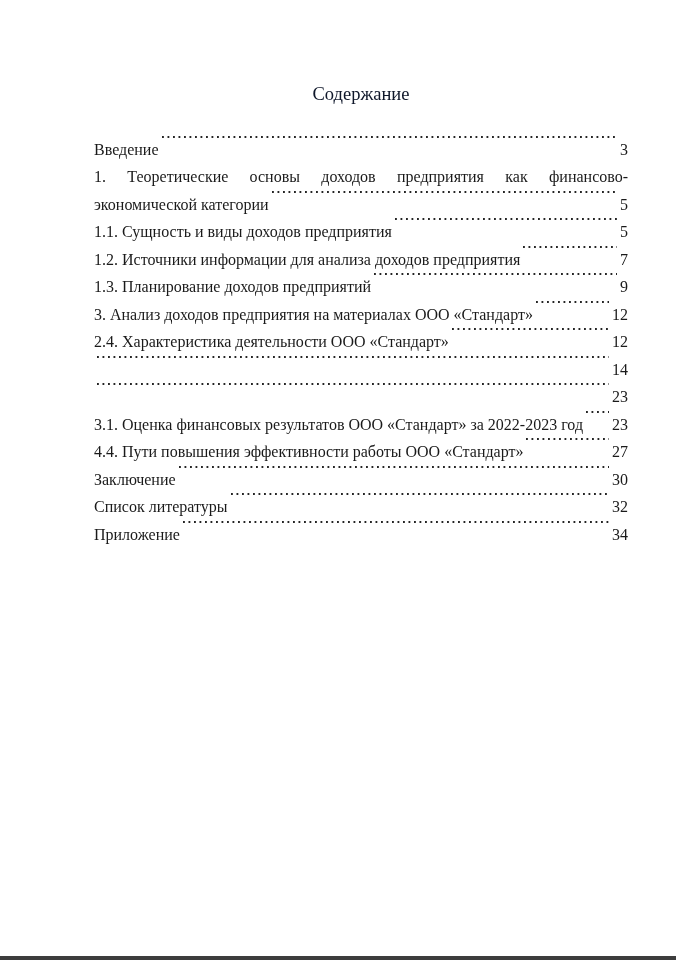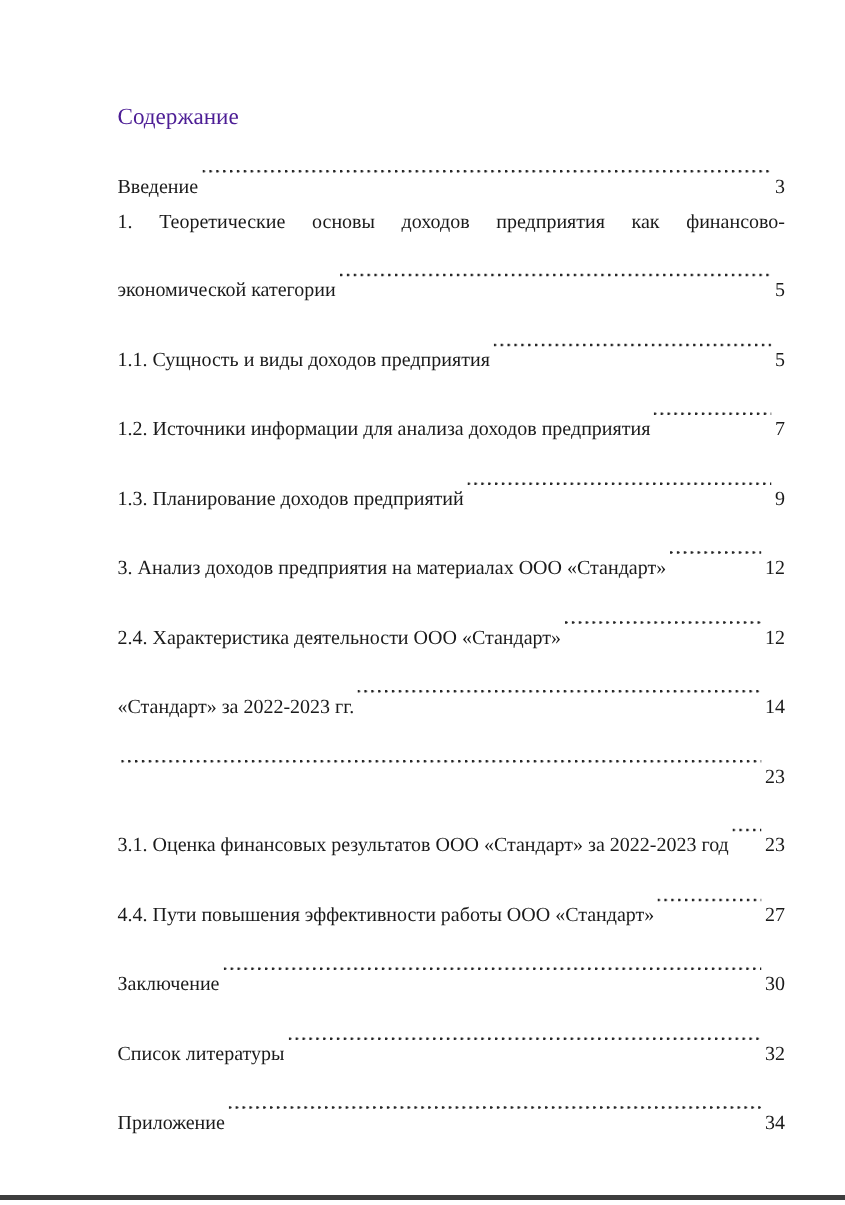--- a/index.html
+++ b/index.html
@@ -15,39 +15,39 @@
     overflow: hidden;
     font-family: "Liberation Serif", "DejaVu Serif", serif;
     color: #1a1a1a;
   }
   .content {
     padding: 80px 48px 0 94px; 
   }
   .doc-title {
     font-size: 18.5px;
     line-height: 28px;
-    color: #4c1d95;
+    text-align: center;
+    color: #0f172a;
   }
   .toc-list {
     margin-top: 27.5px;
     font-size: 16px;
     line-height: 27.5px;
   }
   .toc-entry {
     cursor: default;
   }
   .toc-line1 {
     text-align: justify;
     text-align-last: justify;
     white-space: normal;
   }
   .toc-row {
     display: flex;
     align-items: flex-end;
-    margin-top: 28px;
   }
   .toc-label {
     white-space: nowrap;
     flex: 0 0 auto;
   }
   .dots {
     flex: 1 1 auto;
     min-width: 12px;
     height: 2px;
     margin: 0 3px 0 3px;
@@ -122,21 +122,20 @@
         </div>
         <div class="toc-entry">
           <div class="toc-row">
             <span class="toc-label">2.4. Характеристика деятельности ООО «Стандарт»</span>
             <span class="dots"></span>
             <span class="toc-page">12</span>
           </div>
         </div>
         <div class="toc-entry">
           <div class="toc-row">
-            <span class="toc-label">«Стандарт» за 2022-2023 гг.</span>
             <span class="dots"></span>
             <span class="toc-page">14</span>
           </div>
         </div>
         <div class="toc-entry">
           <div class="toc-row">
             <span class="dots"></span>
             <span class="toc-page">23</span>
           </div>
         </div>

